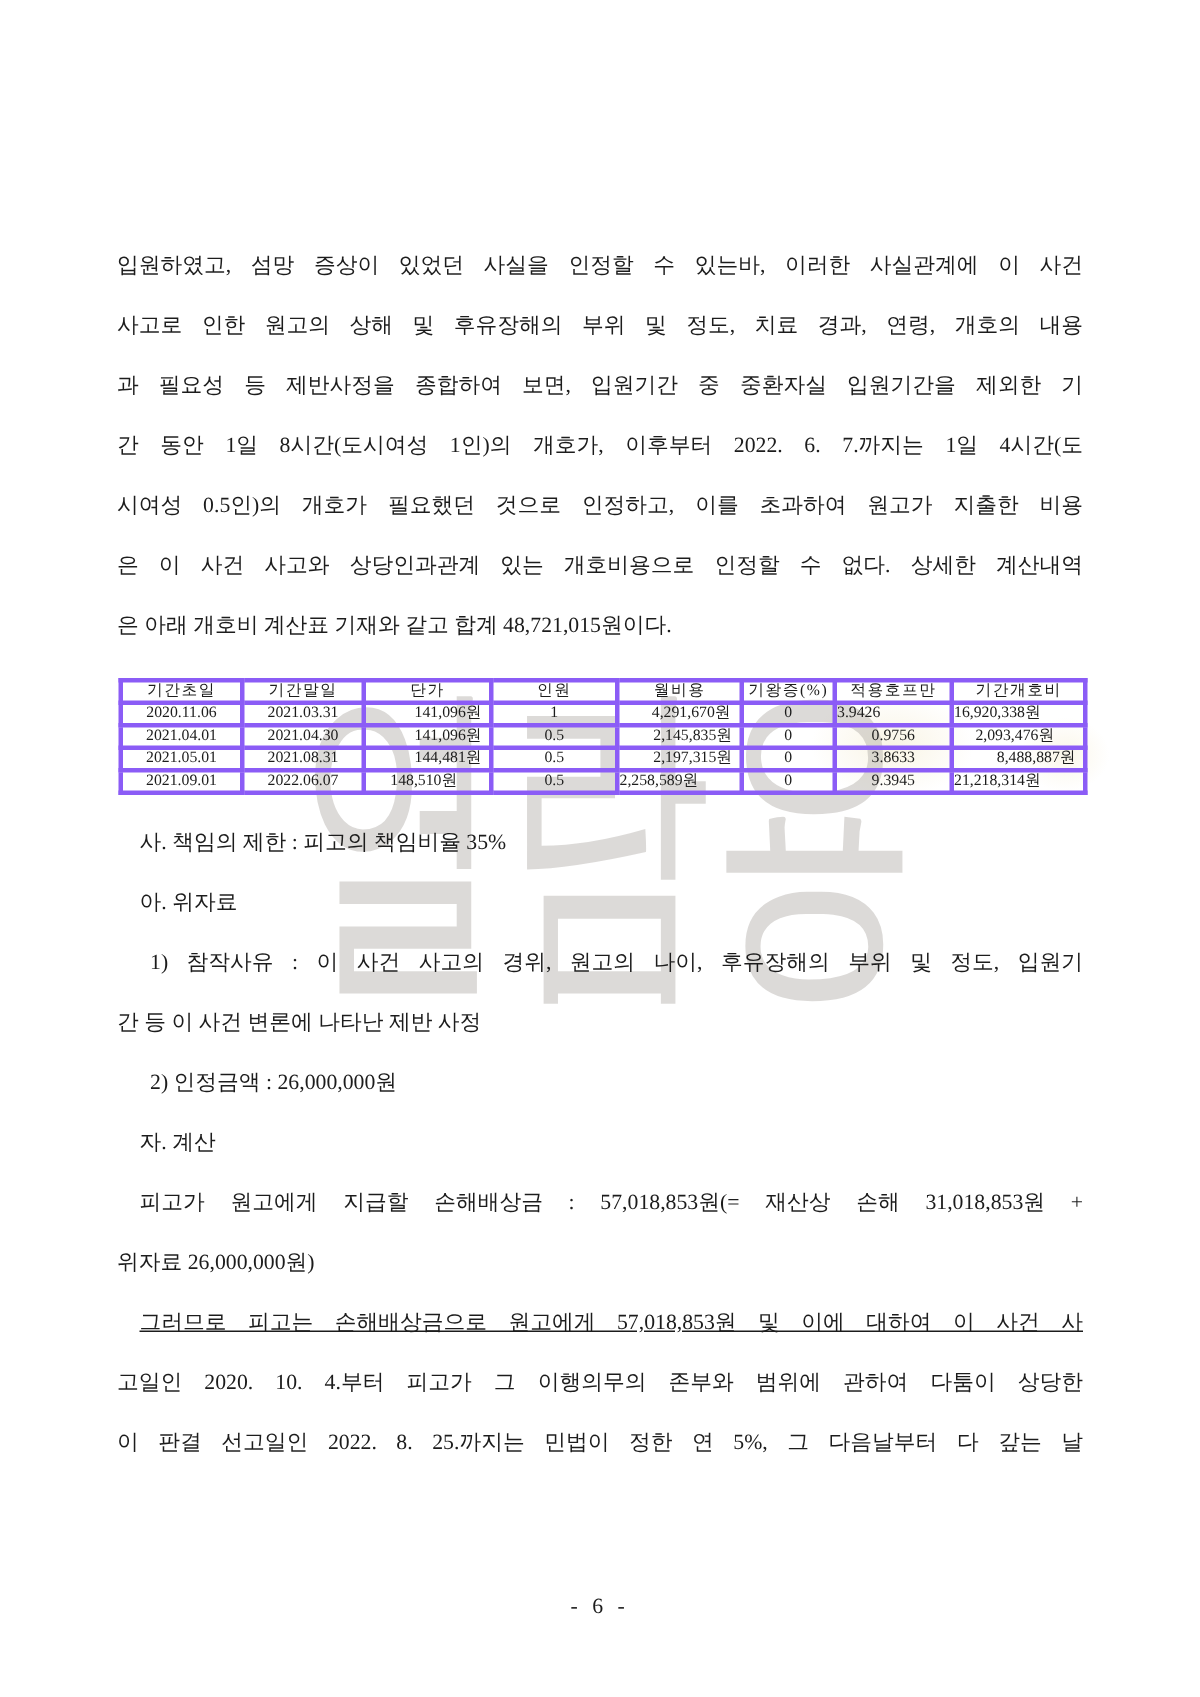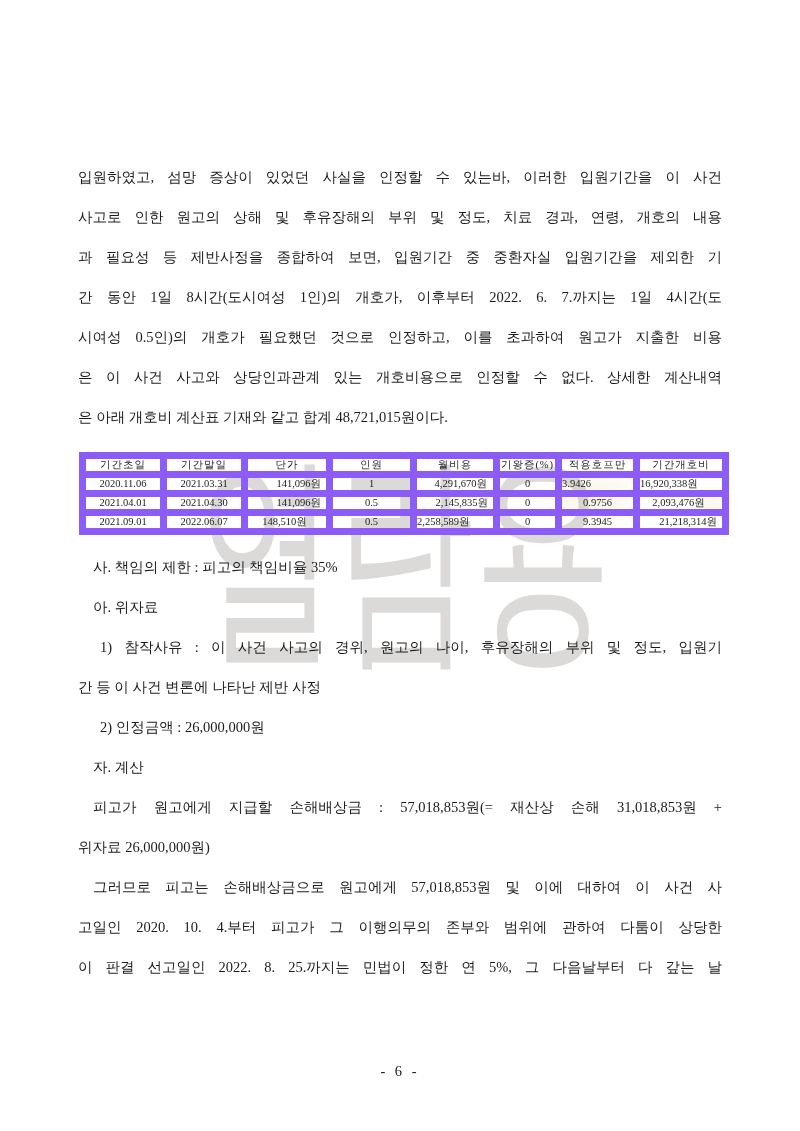--- a/index.html
+++ b/index.html
@@ -69,21 +69,21 @@
   }
 
   table.care-table {
     border-collapse: collapse;
     table-layout: fixed;
     width: 644px;
     margin: 15px 0 12px 1px;
     background: transparent;
   }
   table.care-table th, table.care-table td {
-    border: 7px solid #8b5cf6;
+    border: 3px solid #8b5cf6;
     height: 12px;
     line-height: 12px;
     font-size: 10.5px;
     font-weight: normal;
     padding: 0;
     overflow: hidden;
     white-space: nowrap;
     font-family: Liberation Serif, serif;
   }
   table.care-table th { text-align: center; letter-spacing: 1px; }
@@ -104,21 +104,21 @@
 <body>
 
 <div class="page">
   <div class="smudge smudge-1"></div>
   <div class="smudge smudge-2"></div>
 
   <div class="watermark">열람용</div>
 
   <div class="content">
     <div>
-        <div class="line just">입원하였고, 섬망 증상이 있었던 사실을 인정할 수 있는바, 이러한 입원기간을 이 사건</div>
+        <div class="line just">입원하였고, 섬망 증상이 있었던 사실을 인정할 수 있는바, 이러한 사실관계에 이 사건</div>
         <div class="line just">사고로 인한 원고의 상해 및 후유장해의 부위 및 정도, 치료 경과, 연령, 개호의 내용</div>
         <div class="line just">과 필요성 등 제반사정을 종합하여 보면, 입원기간 중 중환자실 입원기간을 제외한 기</div>
         <div class="line just">간 동안 1일 8시간(도시여성 1인)의 개호가, 이후부터 2022. 6. 7.까지는 1일 4시간(도</div>
         <div class="line just">시여성 0.5인)의 개호가 필요했던 것으로 인정하고, 이를 초과하여 원고가 지출한 비용</div>
         <div class="line just">은 이 사건 사고와 상당인과관계 있는 개호비용으로 인정할 수 없다. 상세한 계산내역</div>
         <div class="line">은 아래 개호비 계산표 기재와 같고 합계 48,721,015원이다.</div>
       </div>
 
     <table class="care-table">
       <colgroup>
@@ -158,45 +158,55 @@
             <td style="text-align: center;">2021.04.01</td>
             <td style="text-align: center;">2021.04.30</td>
             <td style="text-align: right; padding-right: 5px;">141,096원</td>
             <td style="text-align: center;">0.5</td>
             <td style="text-align: right; padding-right: 5px;">2,145,835원</td>
             <td style="text-align: center;">0</td>
             <td style="text-align: center;">0.9756</td>
             <td style="text-align: center; padding-right: 5px;">2,093,476원</td>
           </tr>
           <tr>
+            <td style="text-align: center;">2021.05.01</td>
+            <td style="text-align: center;">2021.08.31</td>
+            <td style="text-align: right; padding-right: 5px;">144,481원</td>
+            <td style="text-align: center;">0.5</td>
+            <td style="text-align: right; padding-right: 5px;">2,197,315원</td>
+            <td style="text-align: center;">0</td>
+            <td style="text-align: center;">3.8633</td>
+            <td style="text-align: right; padding-right: 5px;">8,488,887원</td>
+          </tr>
+          <tr>
             <td style="text-align: center;">2021.09.01</td>
             <td style="text-align: center;">2022.06.07</td>
             <td style="text-align: center; padding-right: 5px;">148,510원</td>
             <td style="text-align: center;">0.5</td>
             <td style="text-align: left; padding-right: 19px;">2,258,589원</td>
             <td style="text-align: center;">0</td>
             <td style="text-align: center;">9.3945</td>
-            <td style="text-align: right; padding-right: 5px;">21,218,314원</td>
+            <td style="padding-right: 5px;">21,218,314원</td>
           </tr>
         </tbody>
     </table>
 
     <div>
         <div class="line" style="padding-left: 15px;">사. 책임의 제한 : 피고의 책임비율 35%</div>
         <div class="line" style="padding-left: 15px;">아. 위자료</div>
         <div class="line just" style="padding-left: 22px;">1) 참작사유 : 이 사건 사고의 경위, 원고의 나이, 후유장해의 부위 및 정도, 입원기</div>
         <div class="line">간 등 이 사건 변론에 나타난 제반 사정</div>
         <div class="line" style="padding-left: 22px;">2) 인정금액 : 26,000,000원</div>
         <div class="line" style="padding-left: 15px;">자. 계산</div>
         <div class="line just" style="padding-left: 15px;">피고가 원고에게 지급할 손해배상금 : 57,018,853원(= 재산상 손해 31,018,853원 +</div>
         <div class="line">위자료 26,000,000원)</div>
       </div>
 
 
     <div>
-        <div class="line just" style="padding-left: 15px;">그러므로 피고는 손해배상금으로 원고에게 57,018,853원 및 이에 대하여 이 사건 사</div>
+        <div class="line just" style="padding-left: 15px; text-decoration: underline;">그러므로 피고는 손해배상금으로 원고에게 57,018,853원 및 이에 대하여 이 사건 사</div>
         <div class="line just">고일인 2020. 10. 4.부터 피고가 그 이행의무의 존부와 범위에 관하여 다툼이 상당한</div>
         <div class="line just">이 판결 선고일인 2022. 8. 25.까지는 민법이 정한 연 5%, 그 다음날부터 다 갚는 날</div>
       </div>
   </div>
 
   <div class="page-number">- 6 -</div>
 </div>
 
 </body></html>

